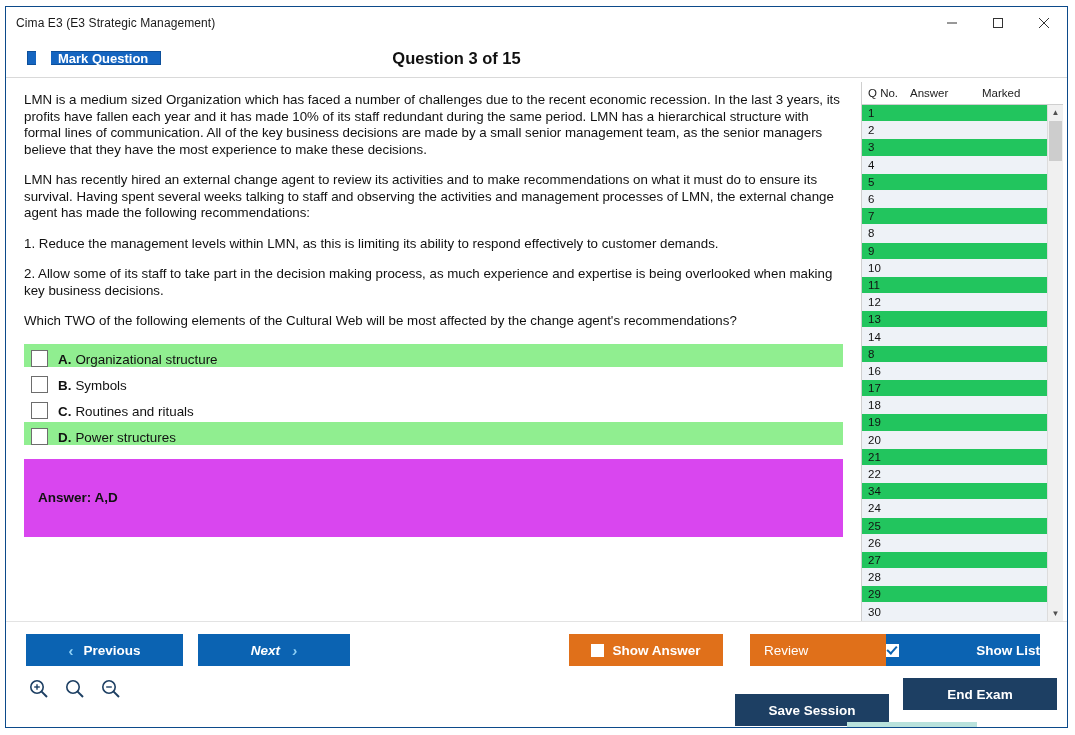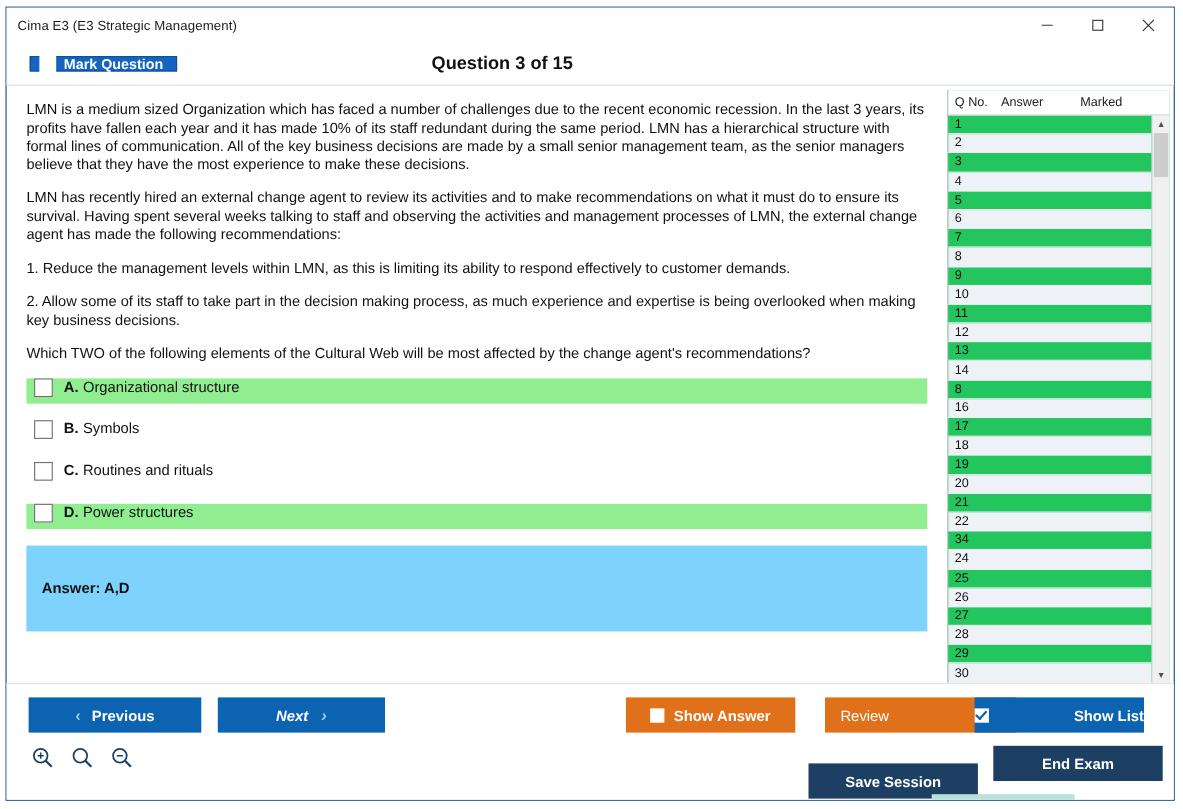--- a/index.html
+++ b/index.html
@@ -131,23 +131,23 @@
     margin: 0 0 14px 0;
     max-width: 820px;
   }
   
   .options {
     margin-top: 6px;
     margin-bottom: 14px;
   }
   .option {
     display: flex;
-    align-items: flex-start;
+    align-items: flex-end;
     height: 23px;
-    margin-bottom: 15px;
+    margin-bottom: 3px;
     padding-left: 7px;
     box-sizing: border-box;
   }
   .option.correct { background: #90ee90; }
   .option .obox {
     width: 15px;
     height: 15px;
     border: 1px solid #6d6d6d;
     background: #ffffff;
     margin-right: 10px;
@@ -155,21 +155,21 @@
   }
   .option .olabel {
     font-size: 13.4px;
     color: #111;
   }
   .option .oletter {
     font-weight: bold;
     margin-right: 4px;
   }
   .answer-box {
-    background: #7dd3fc;
+    background: #d946ef;
     height: 78px;
     margin-top: 12px;
     display: flex;
     align-items: center;
     padding-left: 14px;
     box-sizing: border-box;
     font-weight: bold;
     font-size: 13.5px;
     color: #111;
   }

